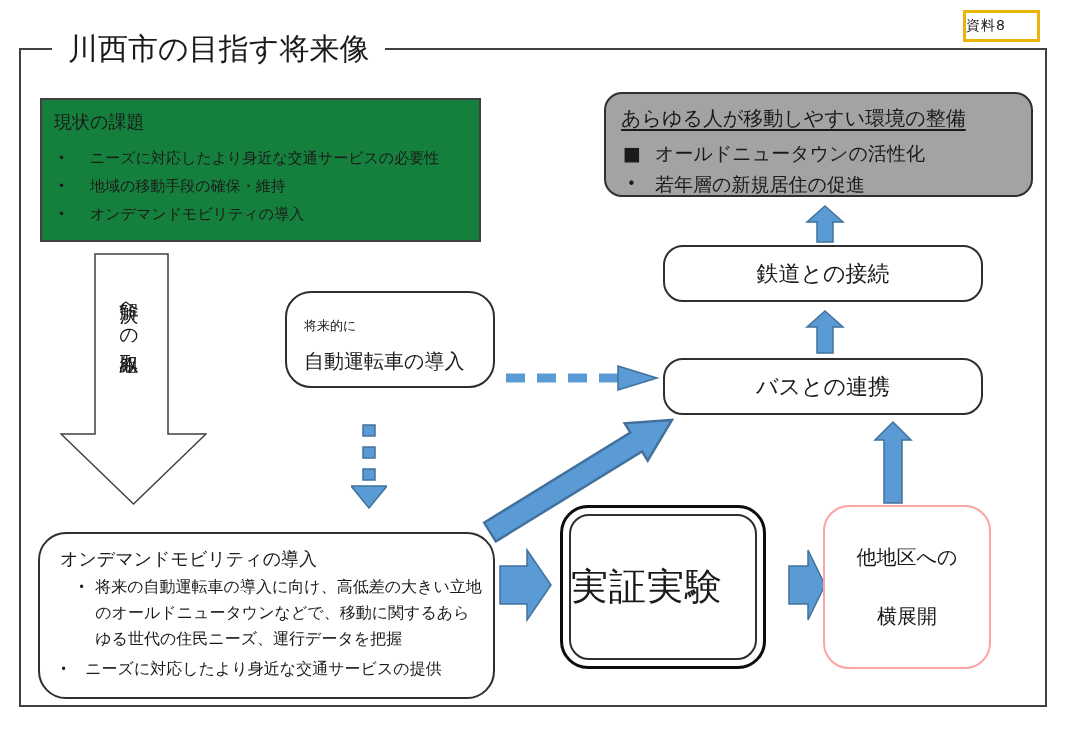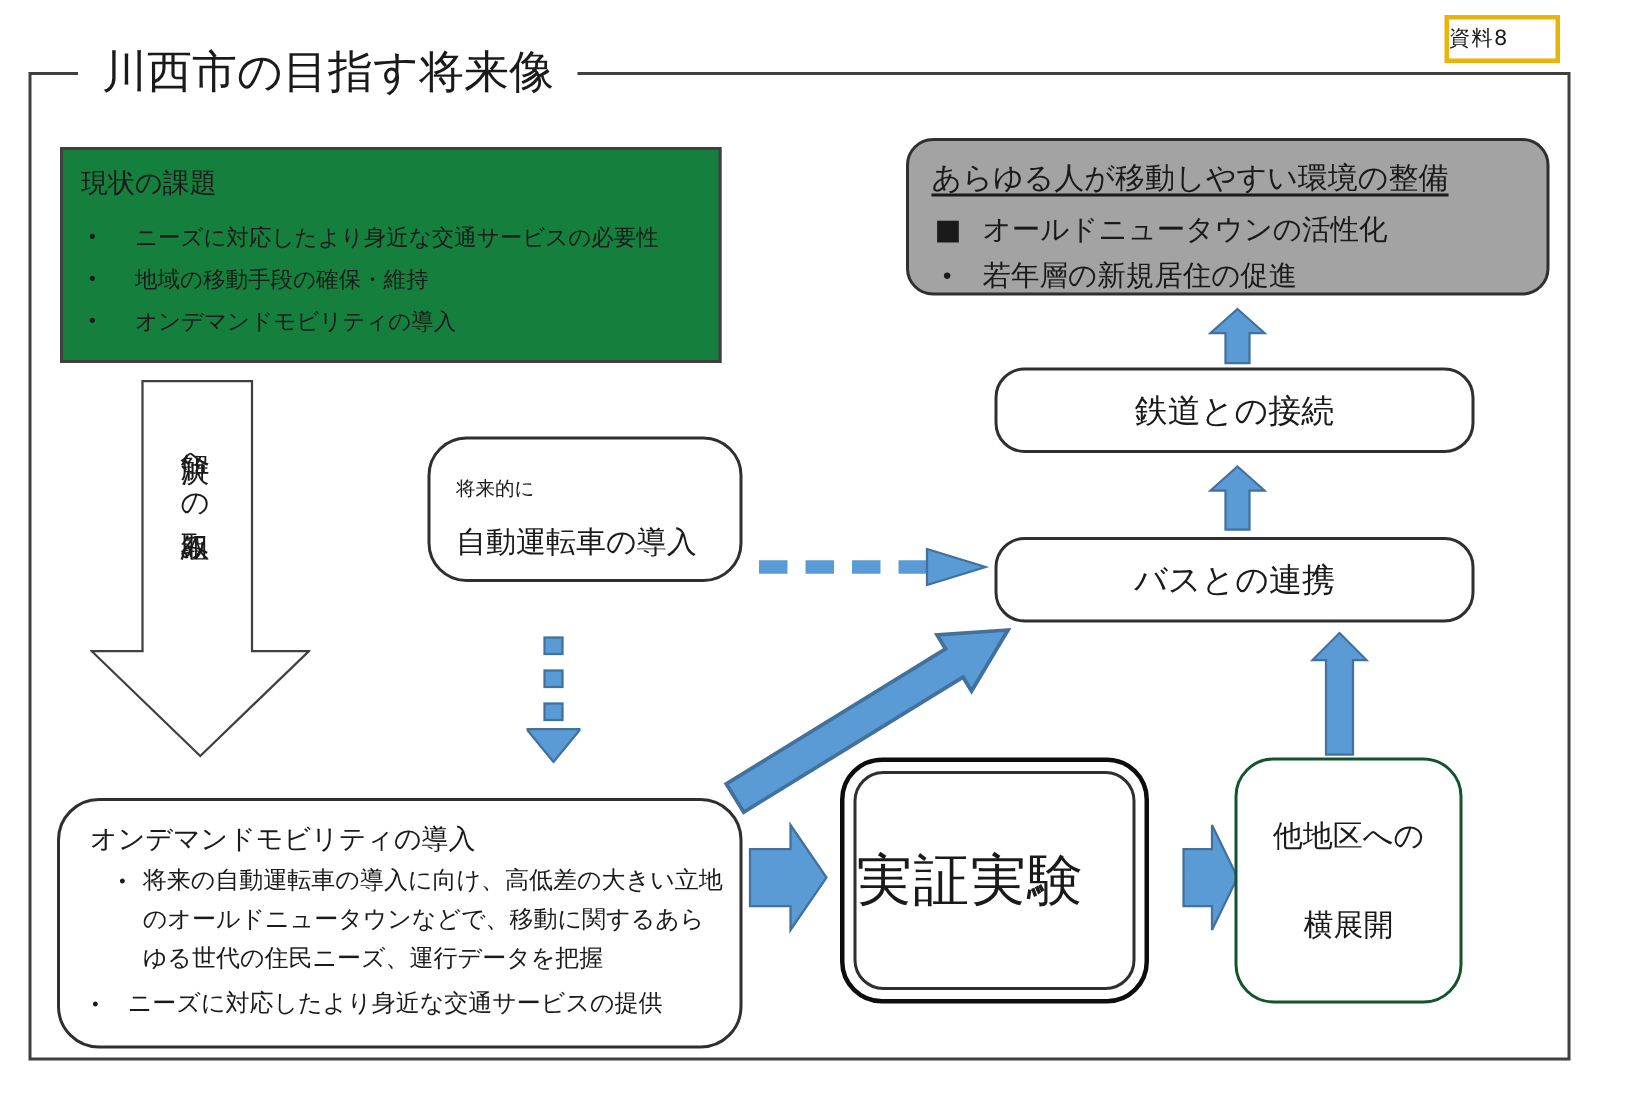--- a/index.html
+++ b/index.html
@@ -119,22 +119,22 @@
   }
   .experiment-inner {
     width: 100%; height: 100%;
     border: 2px solid #2f2f2f; border-radius: 20px;
     display: flex; align-items: center; justify-content: flex-start;
     font-size: 37px; letter-spacing: 1px;
   }
 
   
   .expansion-box {
-    left: 823px; top: 505px; width: 152px; height: 164px;
-    border: 2px solid #14532d; border-radius: 26px;
+    left: 823px; top: 505px; width: 168px; height: 164px;
+    border: 2px solid #fca5a5; border-radius: 26px;
     background: #fff;
     display: flex; flex-direction: column; align-items: center; justify-content: center;
     font-size: 20px;
   }
   .expansion-box .line2 { margin-top: 32px; }
 
   
   .abf { fill: var(--arrow-blue); }
   .abs { stroke: var(--arrow-blue-dark); stroke-width: 1.5; }
   .white-arrow { fill: #ffffff; stroke: #404040; stroke-width: 1.5; }

